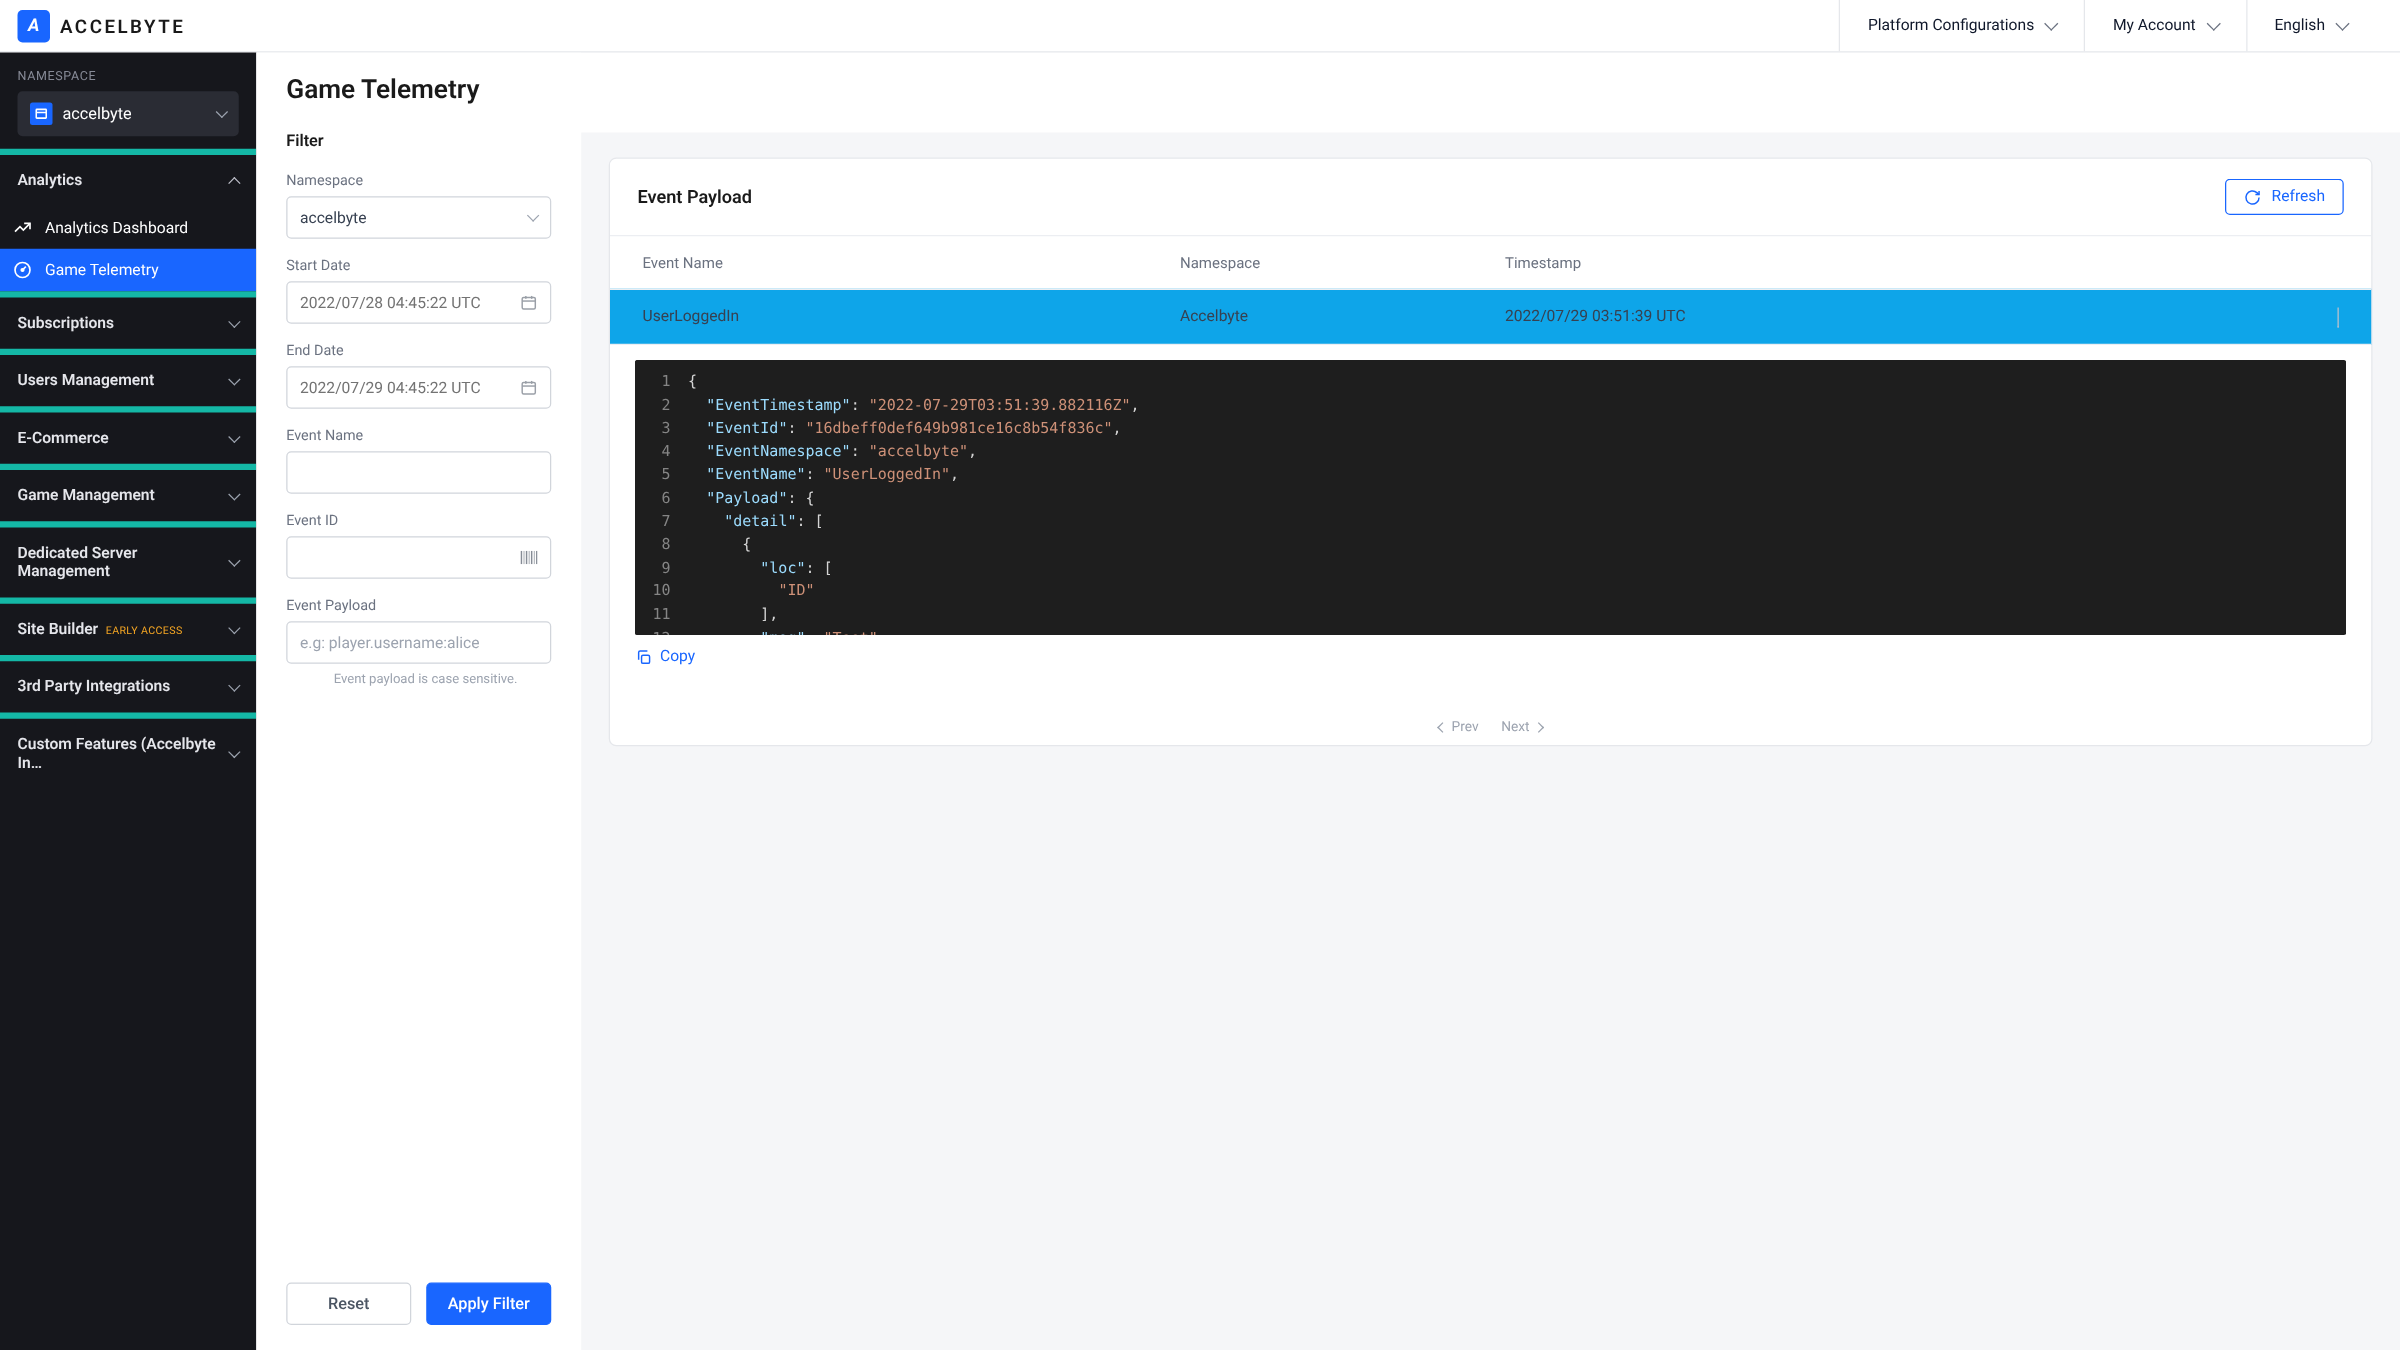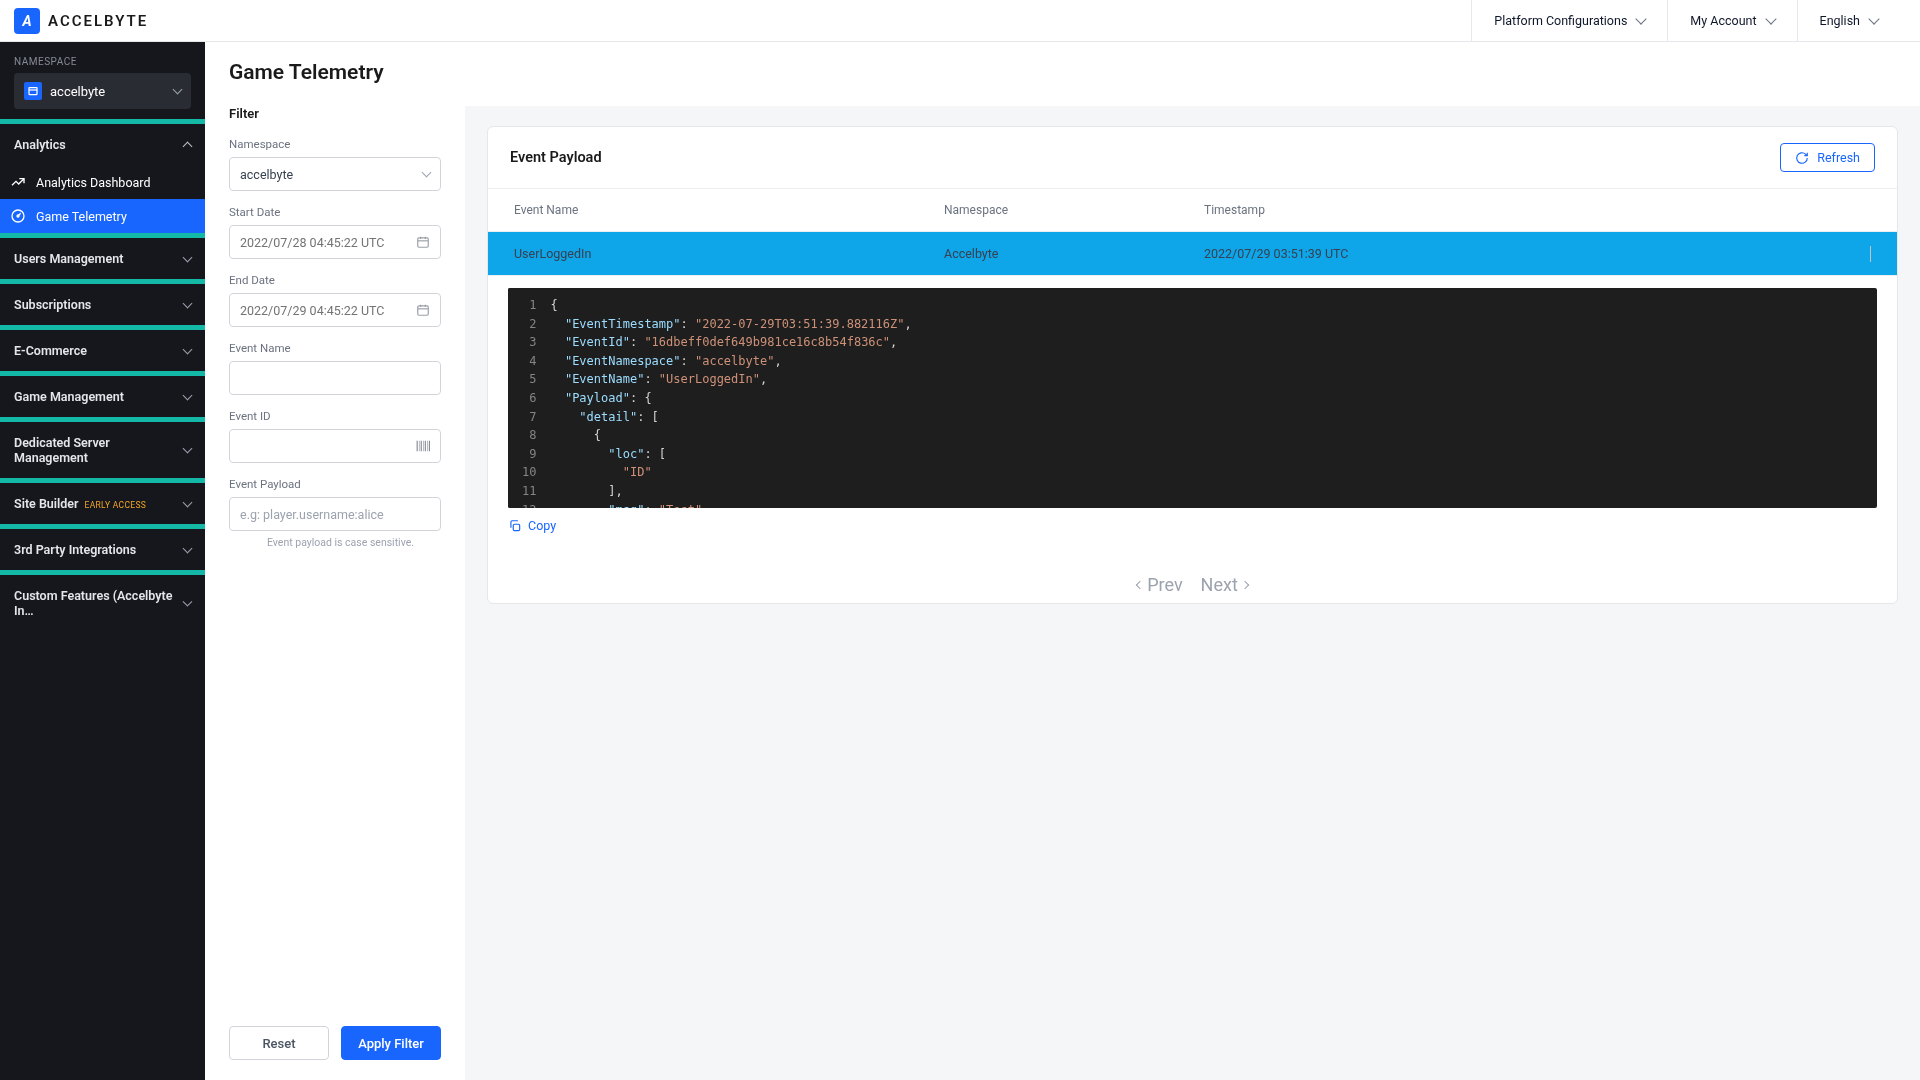--- a/index.html
+++ b/index.html
@@ -67,21 +67,21 @@
 .row-body { padding: 12px 20px 14px; }
 .code-wrap { display: flex; background: #1e1e1e; border-radius: 2px; font-family: 'Consolas', 'Monaco', monospace; font-size: 12px; line-height: 1.55; max-height: 220px; overflow-y: auto; }
 .gutter { background: #1e1e1e; color: #858585; text-align: right; padding: 8px 10px 8px 14px; user-select: none; }
 .code { flex: 1; padding: 8px 12px 8px 4px; white-space: pre; color: #d4d4d4; }
 .k { color: #9cdcfe; }
 .s { color: #ce9178; }
 .p { color: #d4d4d4; }
 .copy-link { color: #1966ff; font-size: 12.5px; margin-top: 10px; display: inline-flex; align-items: flex-end; gap: 6px; cursor: pointer; }
 .copy-link svg { width: 14px; height: 14px; }
 
-.pager { display: flex; justify-content: center; gap: 18px; padding: 24px 0 8px; font-size: 18px; color: #9ca3af; }
+.pager { display: flex; justify-content: center; gap: 18px; padding: 24px 0 8px; font-size: 11px; color: #9ca3af; }
 .pager span { display: inline-flex; align-items: center; gap: 4px; cursor: pointer; }
 .chev-l { width: 6px; height: 6px; border-left: 1.5px solid #9ca3af; border-bottom: 1.5px solid #9ca3af; transform: rotate(45deg); }
 .chev-r { width: 6px; height: 6px; border-right: 1.5px solid #9ca3af; border-top: 1.5px solid #9ca3af; transform: rotate(45deg); }
 
 .scode::-webkit-scrollbar, .code-wrap::-webkit-scrollbar { width: 10px; }
 .code-wrap::-webkit-scrollbar-thumb { background: #555; border-radius: 2px; }
 .code-wrap::-webkit-scrollbar-track { background: #2a2a2a; }
 
 .cal-icon { width: 14px; height: 14px; opacity: .5; }
 .barcode-icon { width: 14px; height: 12px; opacity: .6; }
@@ -142,27 +142,27 @@
             <circle cx="12" cy="12" r="9"></circle>
             <path d="M12 12 L16 8"></path>
             <circle cx="12" cy="12" r="1.5" fill="currentColor"></circle>
           </svg>
         <span>Game Telemetry</span>
       </div>
     </div>
 
     <div class="menu-section">
         <div class="menu-header">
+          <span>Subscriptions</span>
+          <span class="chev-down"></span>
+        </div>
+      </div>
+    <div class="menu-section">
+        <div class="menu-header">
           <span>Users Management</span>
-          <span class="chev-down"></span>
-        </div>
-      </div>
-    <div class="menu-section">
-        <div class="menu-header">
-          <span>Subscriptions</span>
           <span class="chev-down"></span>
         </div>
       </div>
     <div class="menu-section">
         <div class="menu-header">
           <span>E-Commerce</span>
           <span class="chev-down"></span>
         </div>
       </div>
     <div class="menu-section">

